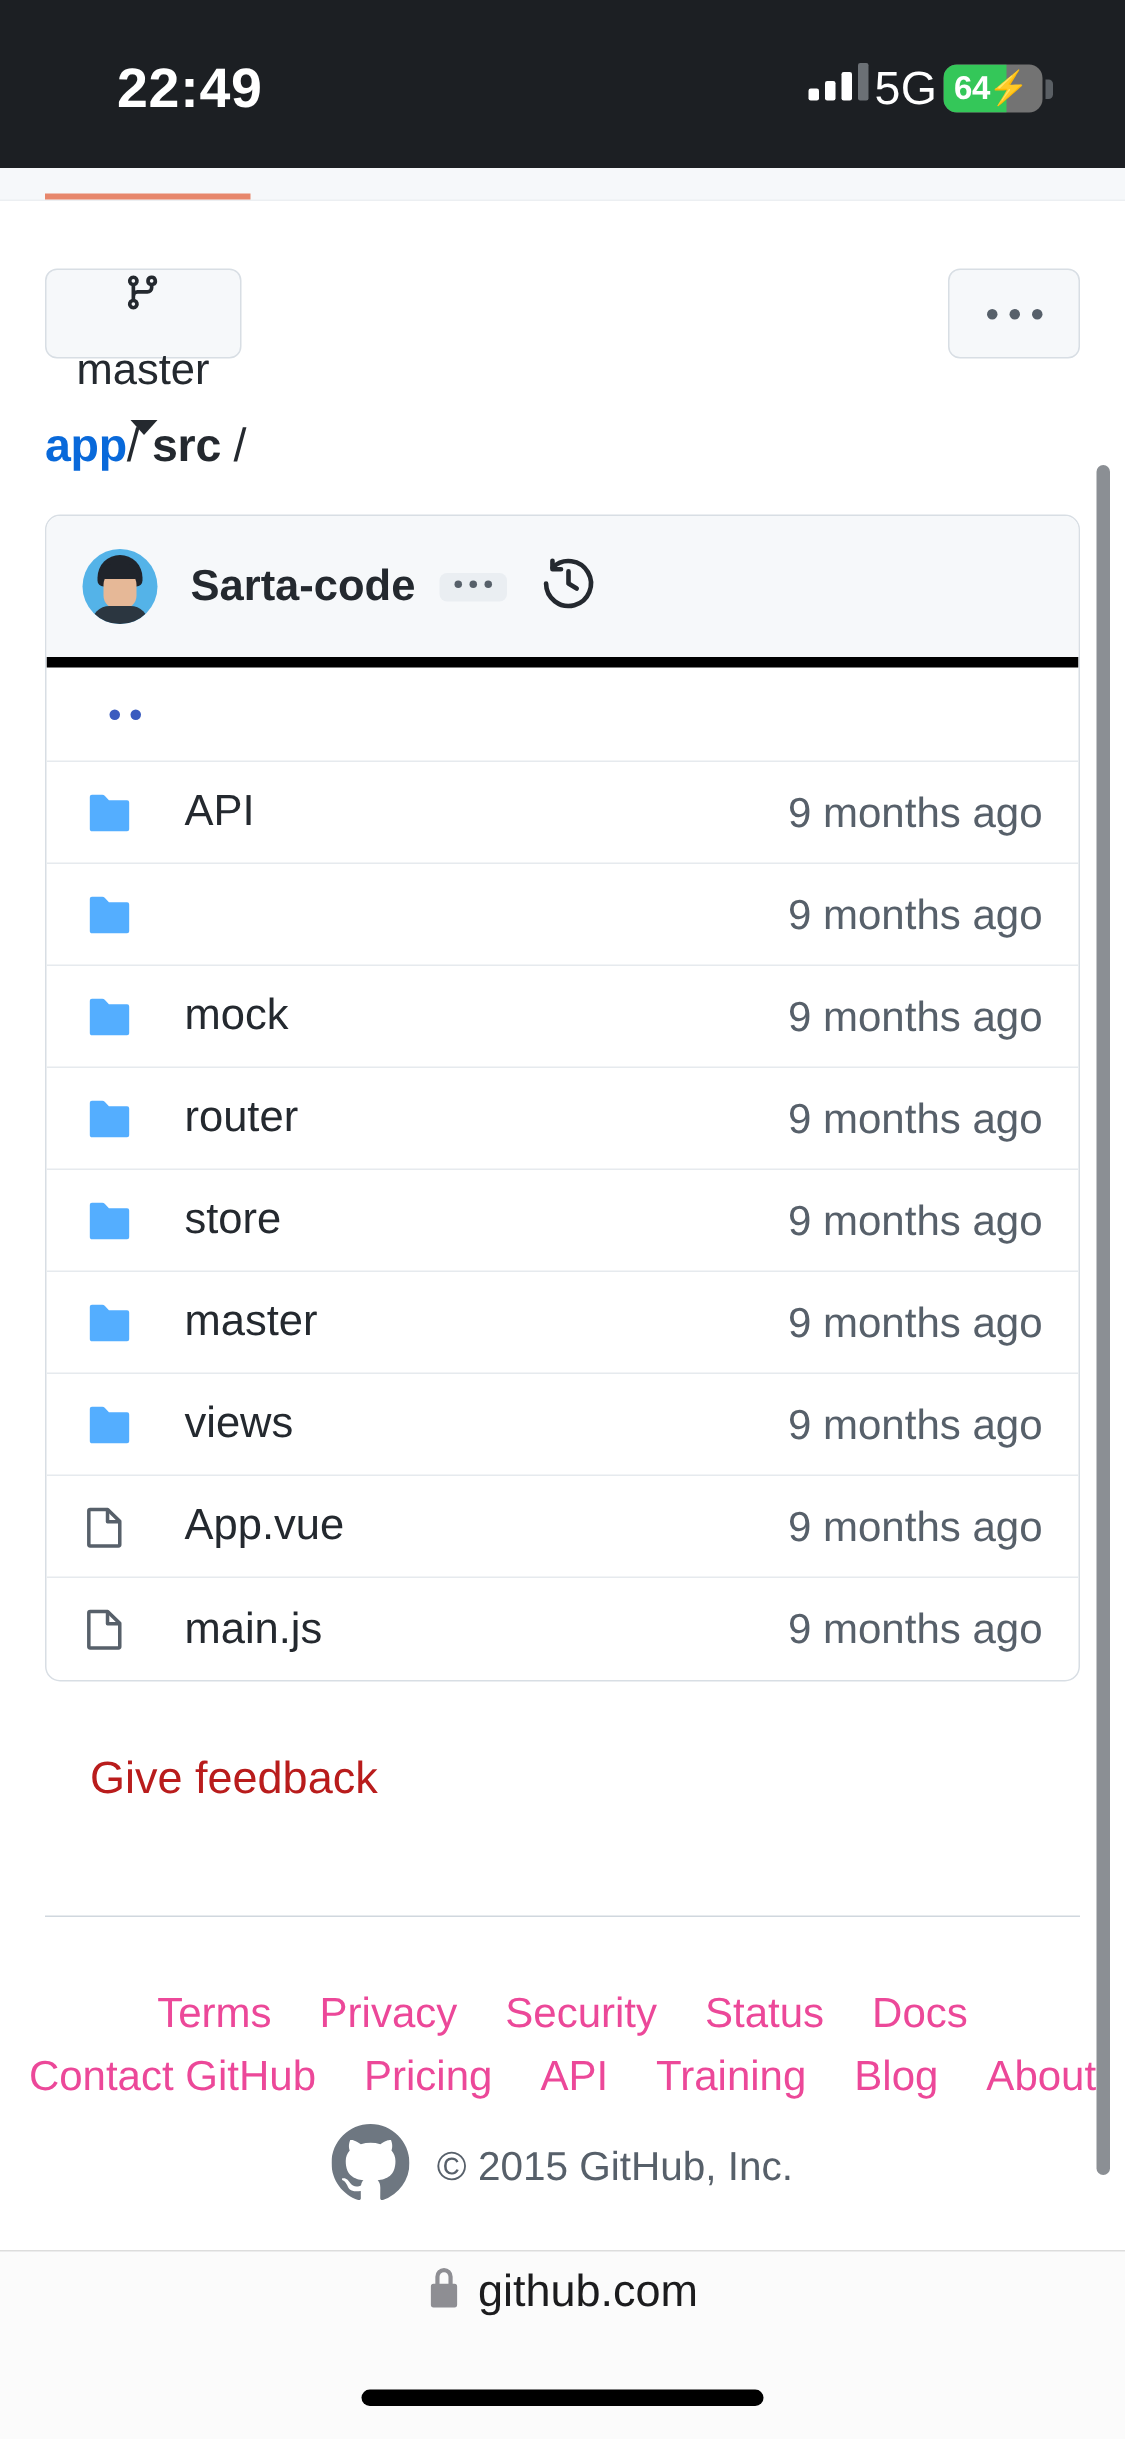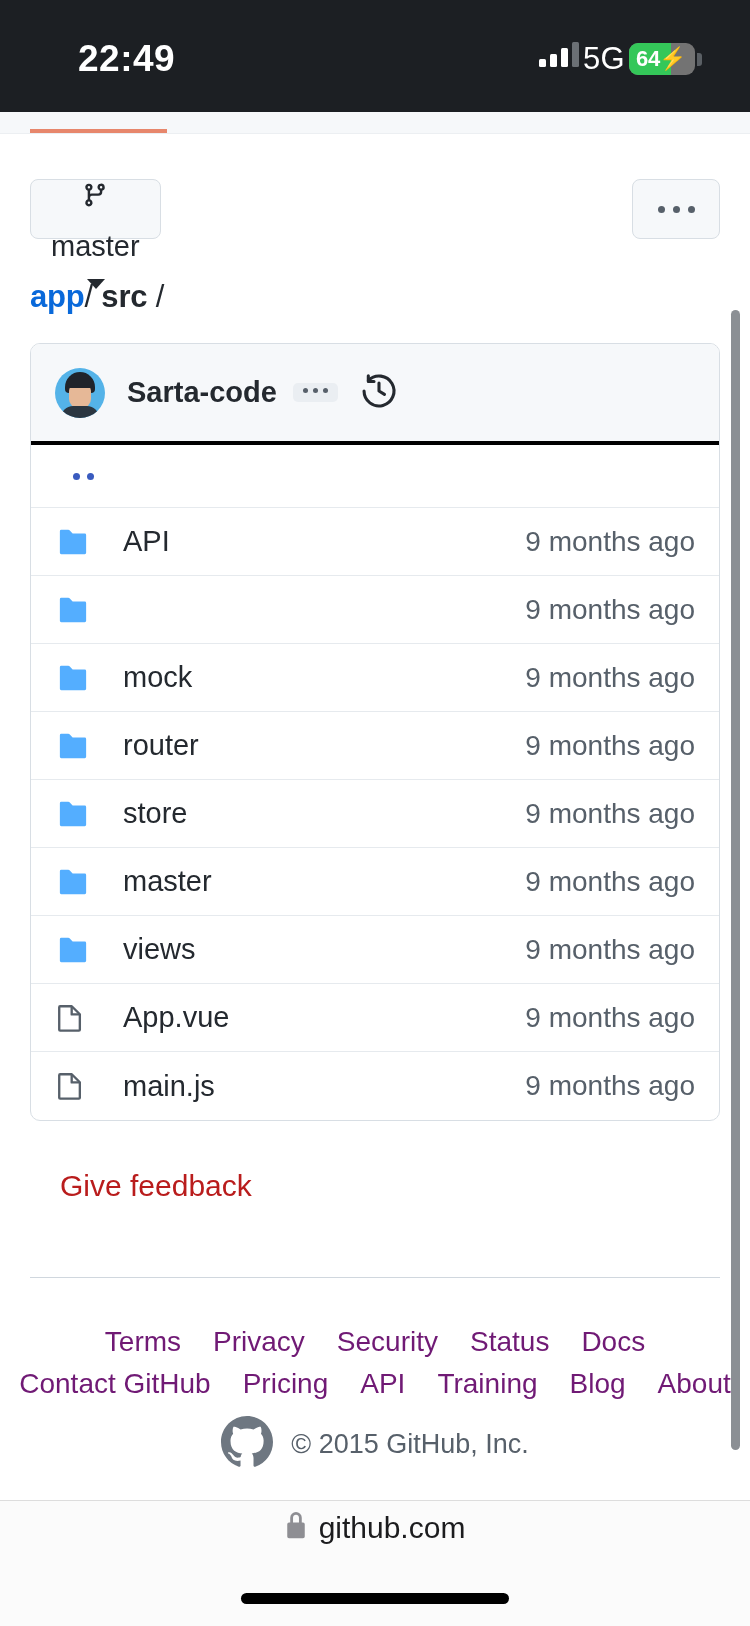--- a/index.html
+++ b/index.html
@@ -141,21 +141,21 @@
   .filebox {
     margin: 28px 30px 0 30px;
     border: 1px solid #d8dee4;
     border-radius: 10px;
     overflow: hidden;
     background: #ffffff;
   }
   .commit-head {
     display: flex; align-items: center;
     background: #f6f8fa;
-    border-bottom: 4px solid #000000;
+    border-bottom: 7px solid #000000;
     height: 101px;
     padding: 0 24px 0 24px;
   }
   .avatar {
     width: 50px; height: 50px; border-radius: 50%;
     background: #54b3e8;
     position: relative; overflow: hidden;
     flex: 0 0 auto;
   }
   .avatar .hair {
@@ -243,21 +243,21 @@
     padding-top: 48px;
     text-align: center;
   }
   .footer-line {
     display: flex; justify-content: center; align-items: baseline;
     flex-wrap: wrap;
     column-gap: 32px;
     margin-bottom: 10px;
   }
   .footer-line a {
-    color: #701a75; font-size: 28px; text-decoration: none;
+    color: #ec4899; font-size: 28px; text-decoration: none;
   }
   .copyright {
     display: flex; align-items: center; justify-content: center;
     gap: 18px;
     margin-top: 16px;
   }
   .copyright .cr-text {
     font-size: 27px; color: #57606a;
   }
 

